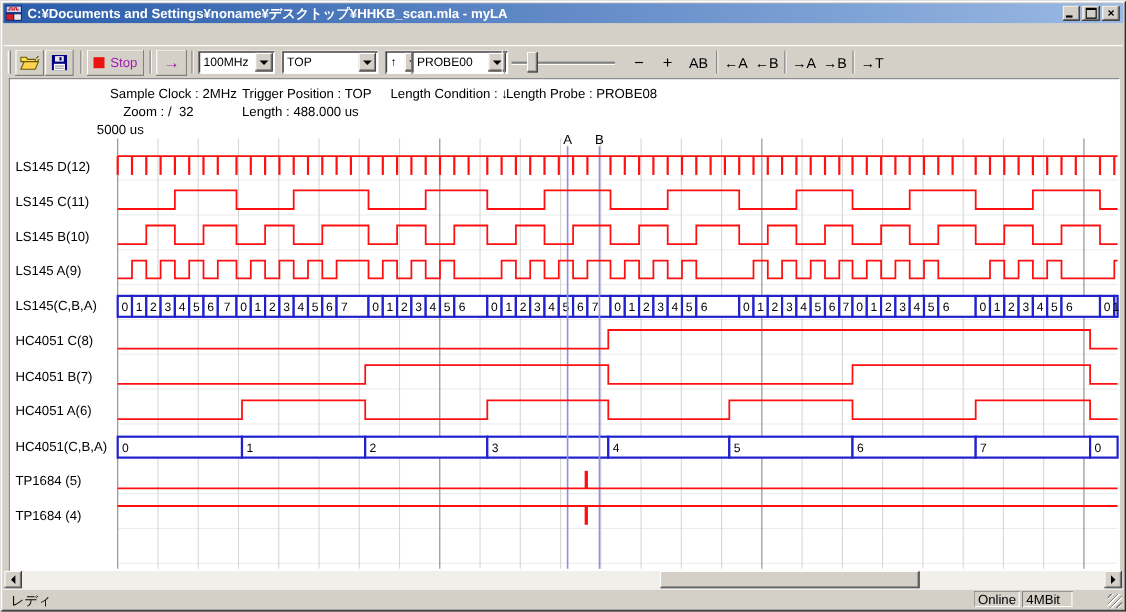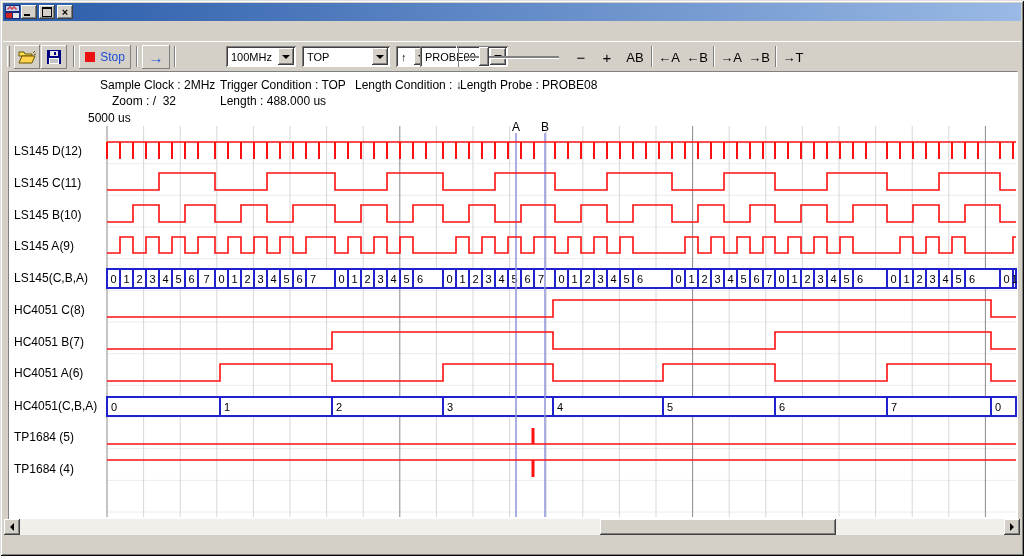--- a/index.html
+++ b/index.html
@@ -18,27 +18,27 @@
     display:flex;align-items:center;justify-content:center;font-size:11px;font-weight:bold;color:#000;line-height:1;}
   .glyph-min{position:absolute;left:3px;bottom:3px;width:6px;height:2px;background:#000;}
   .glyph-max{width:8px;height:7px;border:1px solid #000;border-top:2px solid #000;}
   
   .menubar{position:absolute;left:3px;top:22px;right:3px;height:18px;display:flex;align-items:center;font-size:12px;color:#000;}
   .menu-item{padding:1px 8px;}
   
   .toolbar{position:absolute;left:3px;top:41px;right:3px;height:29px;border-top:1px solid #fff;}
   .toolbar *{box-sizing:border-box;}
   .raised{background:#d4d0c8;box-shadow:inset -1px -1px #808080,inset 1px 1px #ffffff;}
-  .tbtn{position:absolute;top:3px;height:24px;display:flex;align-items:center;justify-content:center;font-size:12px;color:#1d4ed8;}
+  .tbtn{position:absolute;top:3px;height:24px;display:flex;align-items:center;justify-content:center;font-size:12px;color:#a21caf;}
   .flat{position:absolute;top:3px;height:24px;display:flex;align-items:center;justify-content:center;font-size:13px;color:#000;}
   .tsep{position:absolute;top:4px;height:21px;width:2px;border-left:1px solid #808080;border-right:1px solid #fff;}
   .grip{position:absolute;top:4px;height:21px;width:3px;border-left:1px solid #fff;border-right:1px solid #808080;}
   .stop-sq{width:10px;height:10px;background:#ee1111;margin-right:5px;}
   .combo{position:absolute;top:4px;height:21px;background:#fff;display:flex;align-items:center;
-    box-shadow:inset 1px 1px #808080,inset -1px -1px #fff,inset 2px 2px #404040;margin-left:46px;}
+    box-shadow:inset 1px 1px #808080,inset -1px -1px #fff,inset 2px 2px #404040;}
   .combo-text{flex:1;font-size:11px;padding-left:5px;white-space:pre;}
   .combo-arrow{width:16px;height:17px;margin:2px 2px 2px 0;background:#d4d0c8;
     box-shadow:inset -1px -1px #404040,inset 1px 1px #fff,inset -2px -2px #808080;
     display:flex;align-items:center;justify-content:center;}
   .tri-down{width:0;height:0;border-left:4px solid transparent;border-right:4px solid transparent;border-top:4px solid #000;}
   .slider-track{position:absolute;left:462px;top:14px;width:94px;height:2px;background:#808080;box-shadow:0 1px 0 #fff;}
   .slider-handle{position:absolute;left:476px;top:5px;width:10px;height:19px;background:#d4d0c8;
     box-shadow:inset -1px -1px #404040,inset 1px 1px #fff,inset -2px -2px #808080;}
   
   .panel{position:absolute;left:8px;top:71px;width:1008px;height:447px;background:#fff;
@@ -71,20 +71,21 @@
 <div class="window">
 
   <div class="titlebar">
     <svg class="app-icon" viewBox="0 0 16 16">
       <rect x="0" y="1" width="15" height="14" fill="#1a2a7a"></rect>
       <rect x="1" y="2" width="13" height="5" fill="#c8d4f0"></rect>
       <path d="M2 5 h2 v-2 h2 v2 h2 v-2 h2 v2 h2" stroke="#d02020" fill="none" stroke-width="1"></path>
       <rect x="1" y="9" width="6" height="5" fill="#d02020"></rect>
       <rect x="8" y="9" width="6" height="5" fill="#e8e8e8"></rect>
     </svg>
+    <div class="title-text">C:¥Documents and Settings¥noname¥デスクトップ¥HHKB_scan.mla - myLA</div>
     <div class="tb-btns">
       <div class="tb-btn">
           <span class="glyph-min"></span>
         </div>
       <div class="tb-btn">
           <span class="glyph-max"></span>
         </div>
       <div class="tb-btn">×</div>
     </div>
   </div>
@@ -156,21 +157,21 @@
     <div class="flat" style="left:714px;width:28px">→A</div>
     <div class="flat" style="left:742px;width:28px">→B</div>
     <div class="tsep" style="left:772px"></div>
     <div class="flat" style="left:776px;width:28px">→T</div>
   </div>
 
   <div class="panel"></div>
 
   <div class="info" style="left:100px;top:78px">Sample Clock : 2MHz</div>
   <div class="info" style="left:112px;top:94px">Zoom : /  32</div>
-  <div class="info" style="left:220px;top:78px">Trigger Condition : TOP</div>
+  <div class="info" style="left:220px;top:78px">Trigger Position : TOP</div>
   <div class="info" style="left:220px;top:94px">Length : 488.000 us</div>
   <div class="info" style="left:355px;top:78px">Length Condition : ↓</div>
   <div class="info" style="left:460px;top:78px">Length Probe : PROBE08</div>
 
   <svg id="wave-svg" width="1024" height="556">
       <line x1="107" y1="163.7" x2="1016" y2="163.7" stroke="#ececec" stroke-width="1"></line>
       <line x1="107" y1="195.4" x2="1016" y2="195.4" stroke="#ececec" stroke-width="1"></line>
       <line x1="107" y1="227" x2="1016" y2="227" stroke="#ececec" stroke-width="1"></line>
       <line x1="107" y1="258.7" x2="1016" y2="258.7" stroke="#ececec" stroke-width="1"></line>
       <line x1="107" y1="290.4" x2="1016" y2="290.4" stroke="#ececec" stroke-width="1"></line>
@@ -448,14 +449,20 @@
   <div class="hscroll">
     <div class="sb-btn" style="left:0">
         <span class="tri-left"></span>
       </div>
     <div class="sb-thumb"></div>
     <div class="sb-btn" style="right:0">
         <span class="tri-right"></span>
       </div>
   </div>
 
+  <div class="statusbar">
+    <span class="status-ready">レディ</span>
+    <span class="status-cell cell-online">Online</span>
+    <span class="status-cell cell-mem">4MBit</span>
+    <span class="size-grip"></span>
+  </div>
 
 </div>
 
 </body></html>

